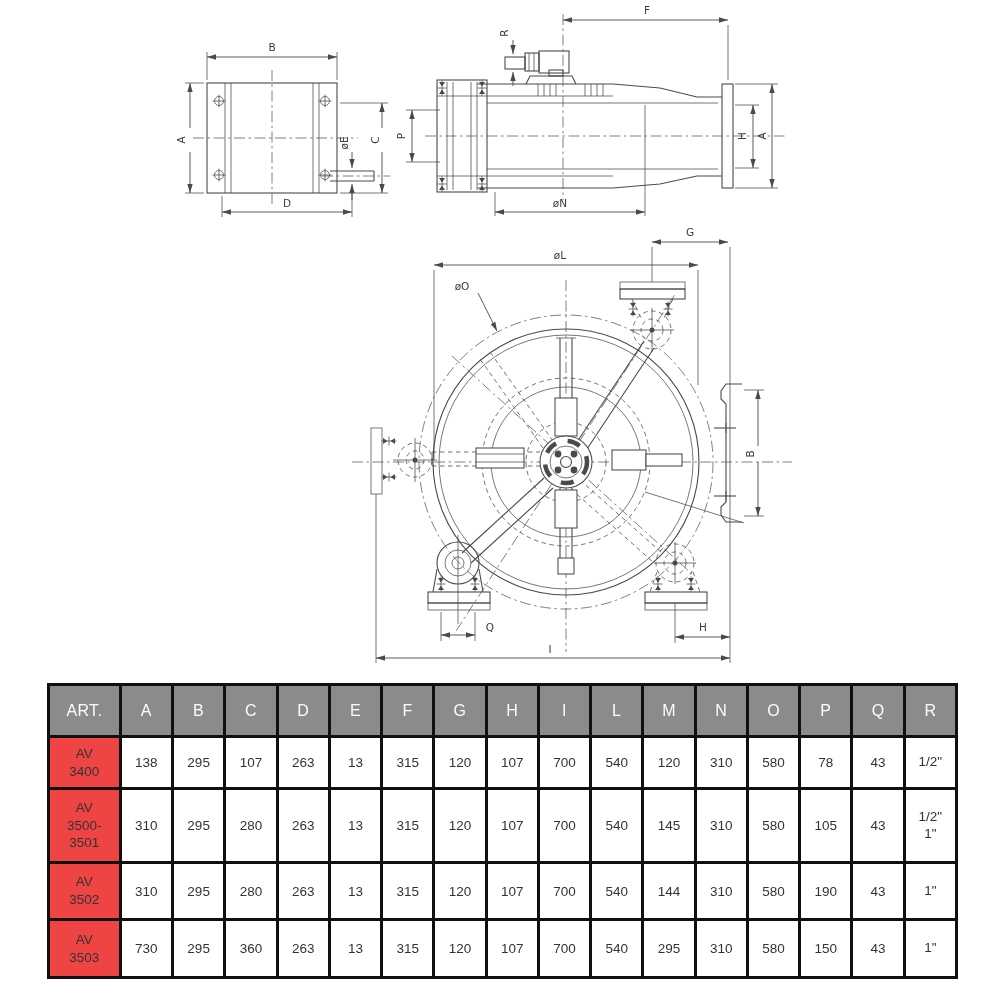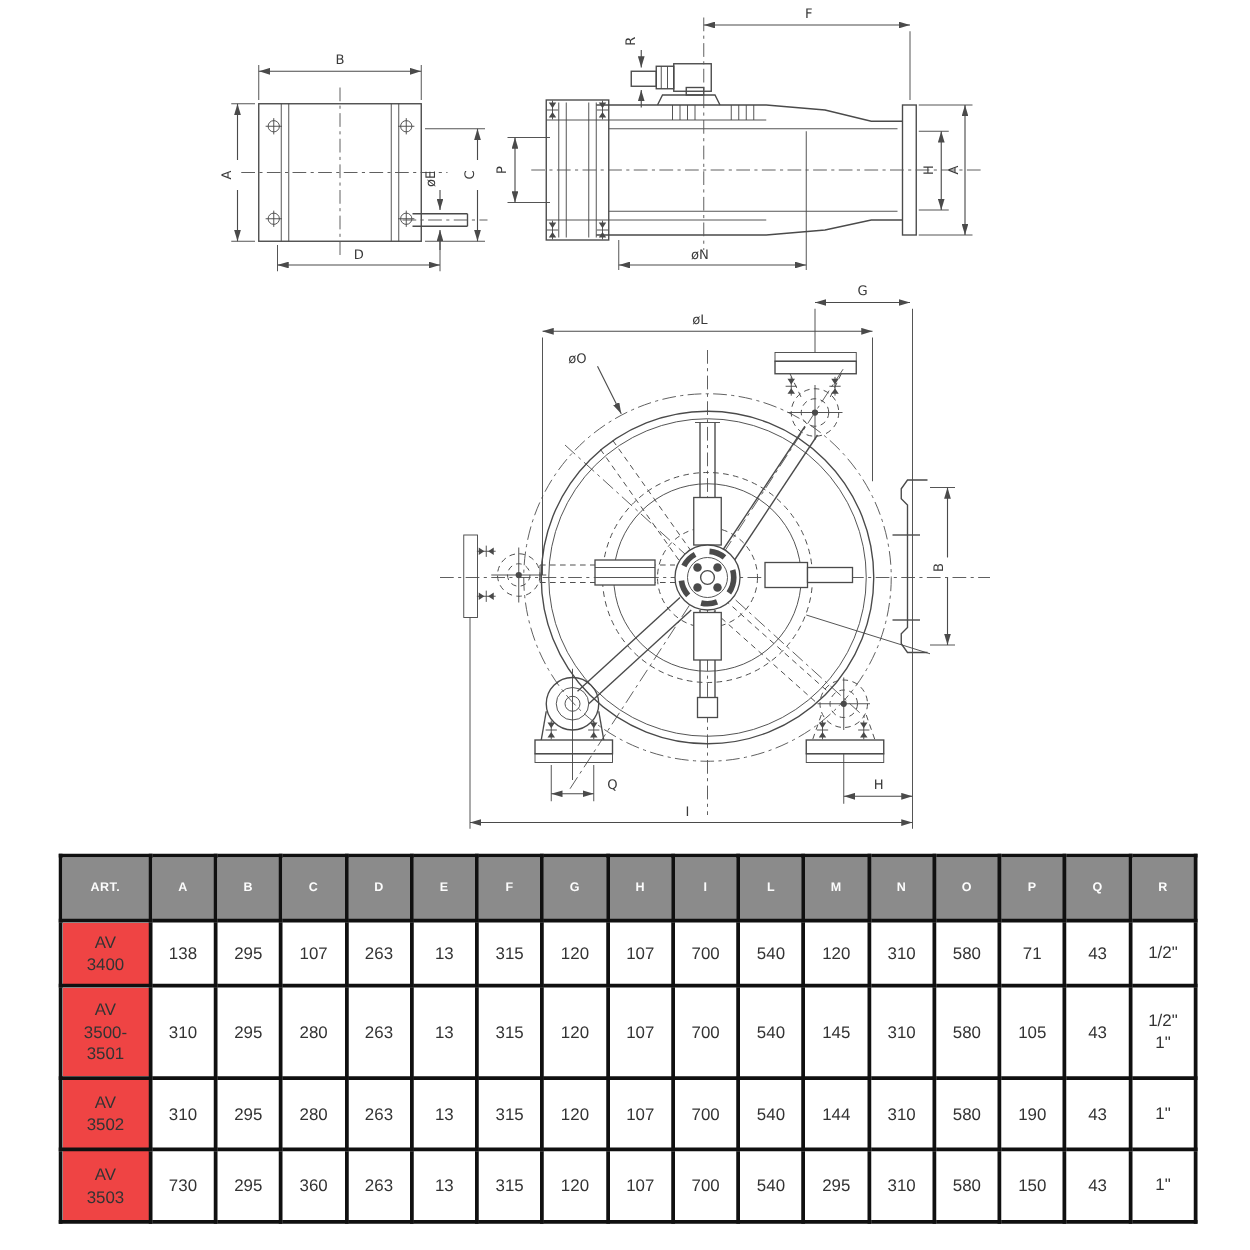--- a/index.html
+++ b/index.html
@@ -14,21 +14,21 @@
   .cl {fill:none;stroke:#555;stroke-width:.75;stroke-dasharray:11 3.5 2.5 3.5}
   .dsh {fill:none;stroke:#4f4f4f;stroke-width:.8;stroke-dasharray:4.5 3.5}
   .dim,.dimE {fill:none;stroke:#4a4a4a;stroke-width:.9}
   .dim {marker-start:url(#arr);marker-end:url(#arr)}
   .dimE {marker-end:url(#arr)}
   .lbl {font-family:"DejaVu Sans",sans-serif;font-size:10.5px;fill:#3a3a3a}
 
   
   table.dims {position:absolute;left:47px;top:683px;width:911px;border-collapse:collapse;table-layout:fixed;background:#fff}
   .dims th,.dims td {border:3px solid #101010;text-align:center;vertical-align:middle;font-size:13.5px;color:#333;padding:2px;overflow:hidden}
-  .dims th {background:#8b8b8b;color:#fcfcfc;font-weight:bold;letter-spacing:.4px;font-size:10px}
+  .dims th {background:#8b8b8b;color:#fcfcfc;font-weight:normal;letter-spacing:.4px;font-size:16px}
   .dims td.art {background:#ef4444;white-space:pre-line;line-height:1.3}
   .dims td.rcol {white-space:pre-line;line-height:1.25}
   tr.hrow {height:52px}
   tr.r1 {height:52px}
   tr.r2 {height:74px}
   tr.r3 {height:57px}
   tr.r4 {height:58px}
   col.c-art {width:7.9%}
   col.c-std {width:5.756%}
 </style>
@@ -359,21 +359,21 @@
       <td>263</td>
       <td>13</td>
       <td>315</td>
       <td>120</td>
       <td>107</td>
       <td>700</td>
       <td>540</td>
       <td>120</td>
       <td>310</td>
       <td>580</td>
-      <td>71</td>
+      <td>78</td>
       <td>43</td>
       <td class="rcol">1/2"</td>
     </tr>
     <tr class="r2">
       <td class="art">AV
 3500-
 3501</td>
       <td>310</td>
       <td>295</td>
       <td>280</td>

